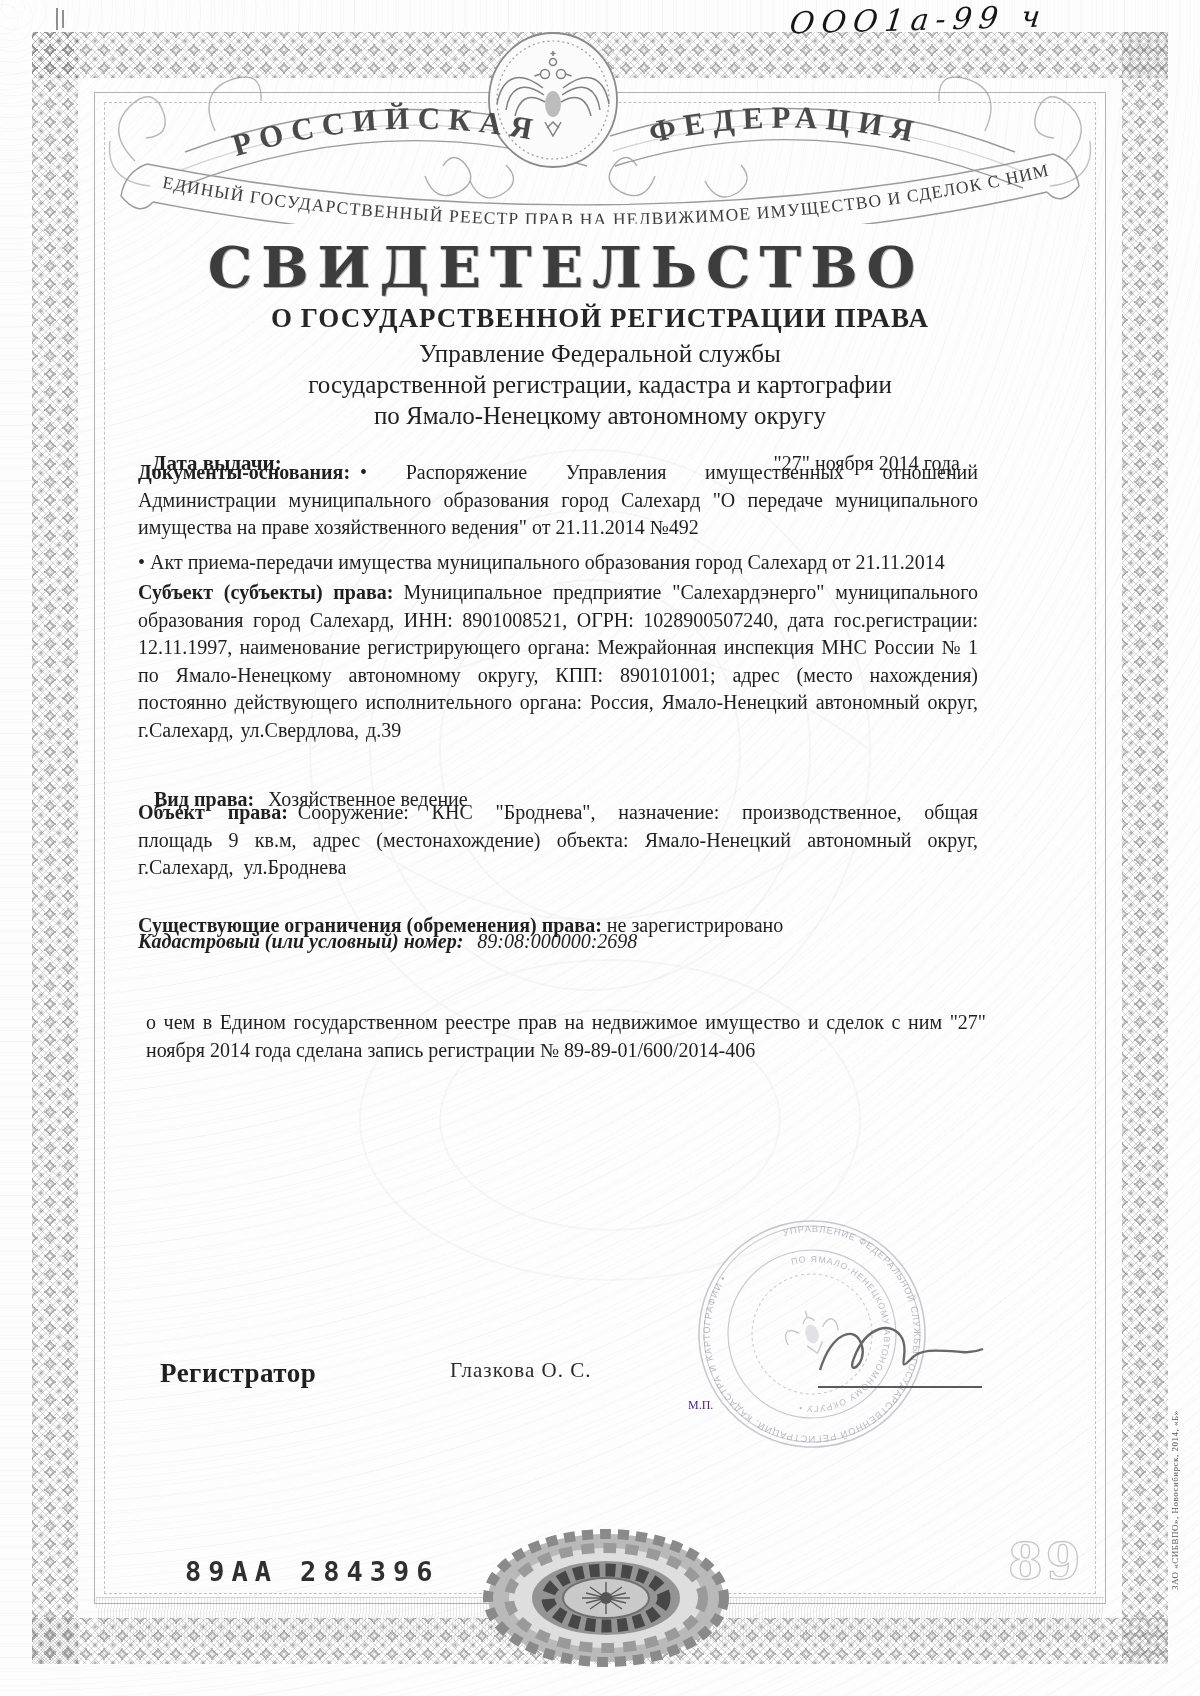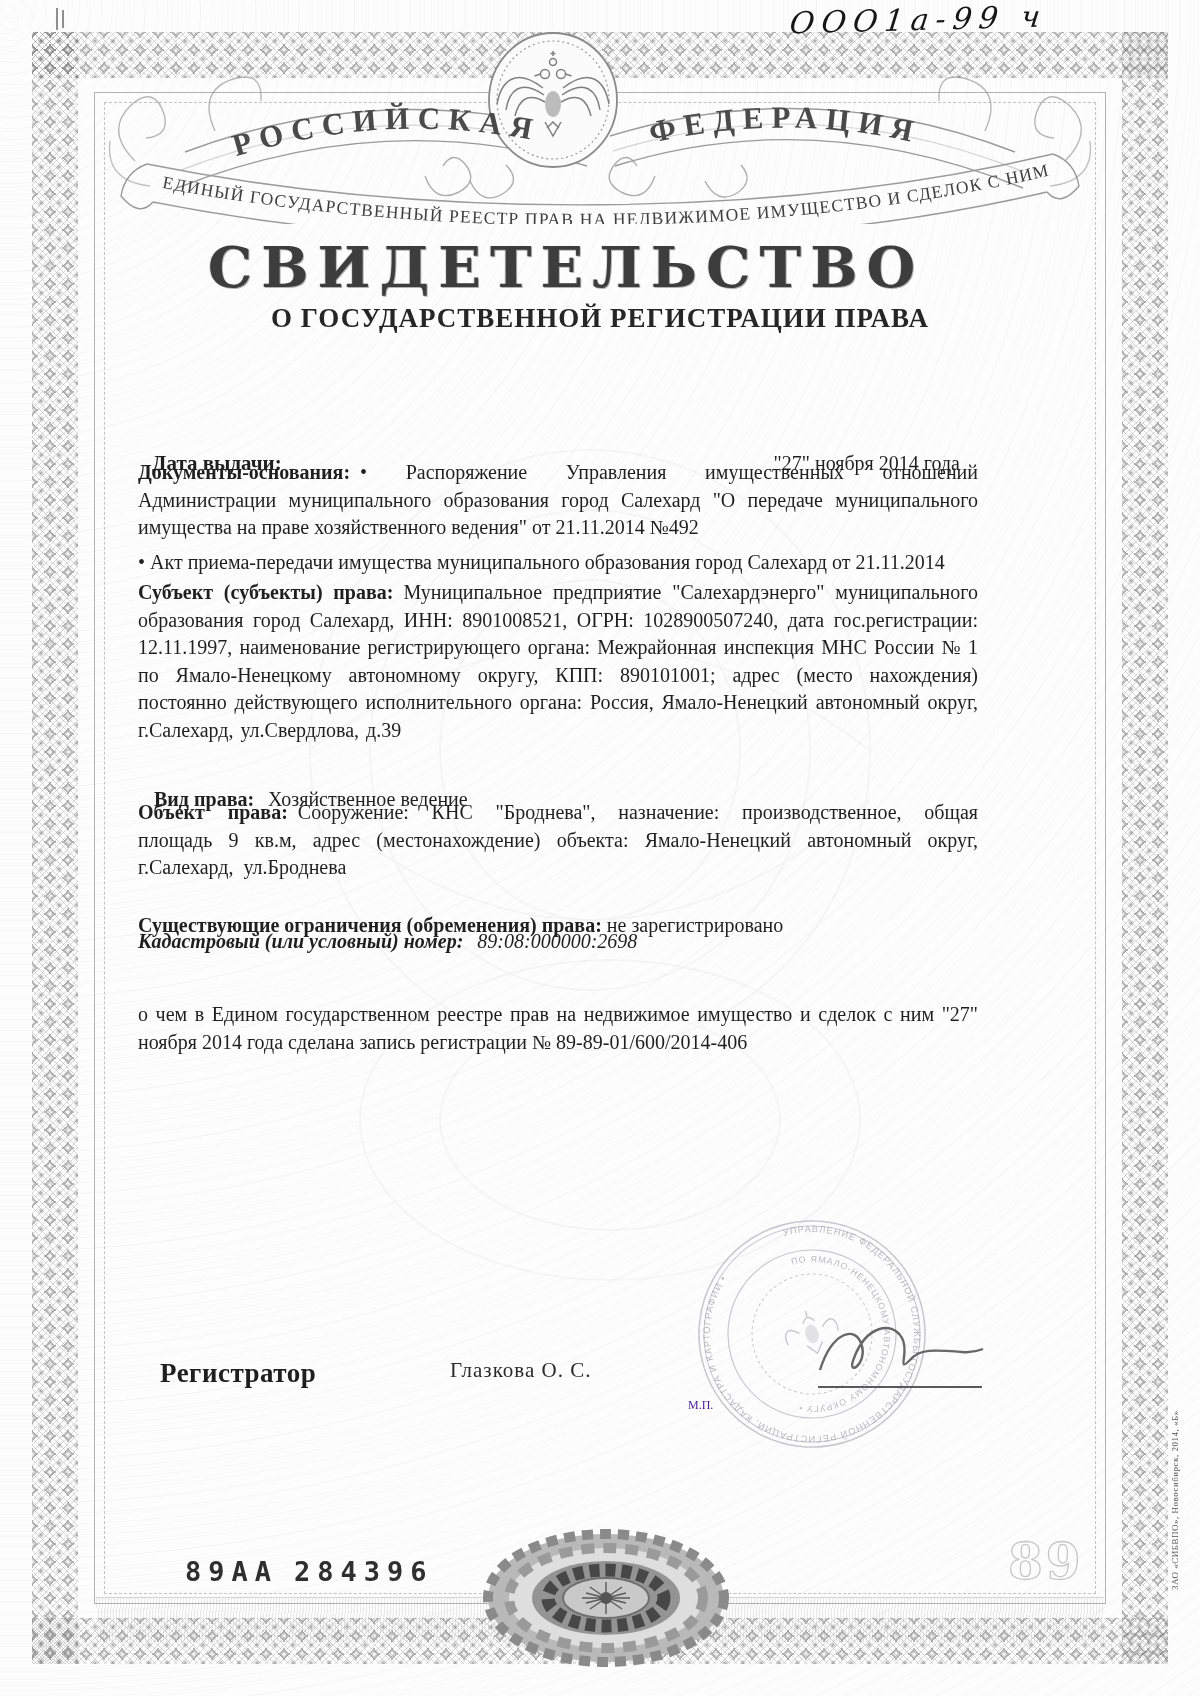--- a/index.html
+++ b/index.html
@@ -51,21 +51,21 @@
   
   .registrar{position:absolute;left:160px;top:1358px;font-weight:bold;font-size:27px;letter-spacing:.5px;}
   .registrar-name{position:absolute;left:450px;top:1358px;font-size:21px;letter-spacing:1px;color:#2a2a2a;}
   .mp{position:absolute;left:688px;top:1398px;font-size:12px;color:#4c1d95;}
   .stamp{position:absolute;left:688px;top:1210px;transform:rotate(-16deg);opacity:.85;}
   .sig-line{position:absolute;left:818px;top:1352px;width:164px;height:34px;border-bottom:2px solid #5a5a5a;}
   .sig{position:absolute;left:812px;top:1318px;}
   
   .serial{position:absolute;left:185px;top:1556px;font-family:"DejaVu Sans Mono",monospace;
     font-weight:bold;font-size:27px;letter-spacing:7px;color:#2f2f2f;}
-  .serial .num{margin-left:16px;}
+  .serial .num{margin-left:22px;}
   .bottom-band{position:absolute;left:96px;top:1597px;width:1008px;height:44px;pointer-events:none;
     border-top:1px solid rgba(130,130,130,.55);
     background:repeating-linear-gradient(93deg, rgba(120,120,120,.28) 0 1px, transparent 1px 3px);
     opacity:.55;}
   .rosette{position:absolute;left:478px;top:1524px;}
   .region-wm{position:absolute;left:1008px;top:1532px;font-family:"DejaVu Serif",serif;font-size:50px;
     font-weight:bold;color:transparent;-webkit-text-stroke:1.3px #b5b5b5;opacity:.75;letter-spacing:3px;}
   .imprint{position:absolute;left:1170px;top:1270px;height:320px;font-size:9px;color:#555;
     writing-mode:vertical-rl;transform:rotate(180deg);letter-spacing:.5px;white-space:nowrap;}
 </style>
@@ -164,20 +164,25 @@
     <text font-family="Liberation Serif, serif" font-size="31" font-weight="bold" fill="#4a4a4a" letter-spacing="8">
       <textPath href="#arcR" startOffset="10%">ФЕДЕРАЦИЯ</textPath>
     </text>
     <text font-family="Liberation Serif, serif" font-size="17.5" fill="#3f3f3f" letter-spacing="1.2">
       <textPath href="#arcB" startOffset="1%">ЕДИНЫЙ ГОСУДАРСТВЕННЫЙ РЕЕСТР ПРАВ НА НЕДВИЖИМОЕ ИМУЩЕСТВО И СДЕЛОК С НИМ</textPath>
     </text>
   </svg>
 
   <div class="title">СВИДЕТЕЛЬСТВО</div>
   <div class="subtitle">О ГОСУДАРСТВЕННОЙ РЕГИСТРАЦИИ ПРАВА</div>
+  <div class="authority">
+    <div>Управление Федеральной службы</div>
+    <div>государственной регистрации, кадастра и картографии</div>
+    <div>по Ямало-Ненецкому автономному округу</div>
+  </div>
 
   <div class="blk row-flex" style="top:450px;">
     <span class="date-label">Дата выдачи:</span>
     <span class="date-value">"27" ноября 2014 года</span>
   </div>
 
   <p class="blk just" style="top:459px;margin:0;">
     <span class="lbl sp">Документы-основания:</span><span>• Распоряжение Управления имущественных отношений Администрации муниципального образования город Салехард "О передаче муниципального имущества на праве хозяйственного ведения" от 21.11.2014 №492</span>
   </p>
 
@@ -198,21 +203,21 @@
   </p>
 
   <p class="blk" style="top:928px;margin:0;font-style:italic;">
     <span class="lbl">Кадастровый (или условный) номер:</span><span class="gap"></span><span>89:08:000000:2698</span>
   </p>
 
   <p class="blk" style="top:912px;margin:0;">
     <span class="lbl">Существующие ограничения (обременения) права:</span> <span>не зарегистрировано</span>
   </p>
 
-  <p class="blk just" style="top:1001px;margin:0;">
+  <p class="blk just" style="top:1001px;margin:8px;">
     <span>о чем в Едином государственном реестре прав на недвижимое имущество и сделок с ним  "27" ноября 2014 года сделана запись регистрации № 89-89-01/600/2014-406</span>
   </p>
 
   <div class="registrar">Регистратор</div>
   <div class="registrar-name">Глазкова О. С.</div>
   <div class="mp">М.П.</div>
 
   <svg class="stamp" width="248" height="248" viewBox="0 0 248 248">
     <defs>
       <path id="cir1" d="M124 22 A102 102 0 1 1 123.9 22"></path>

